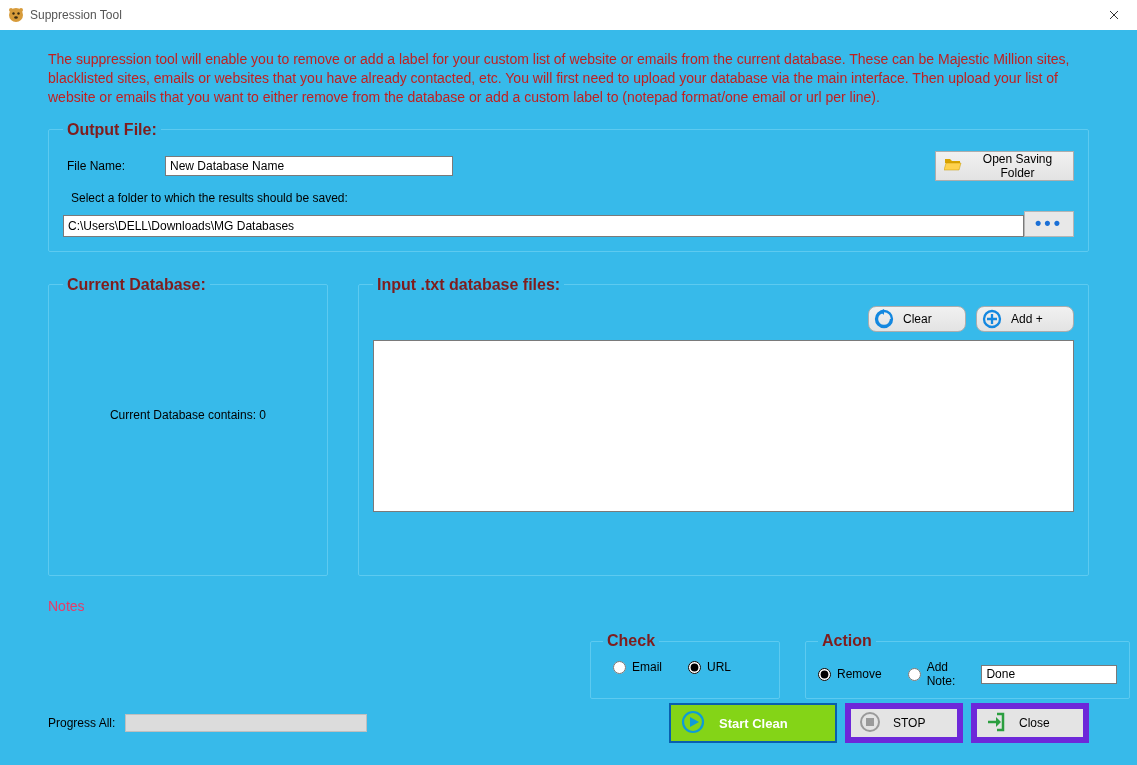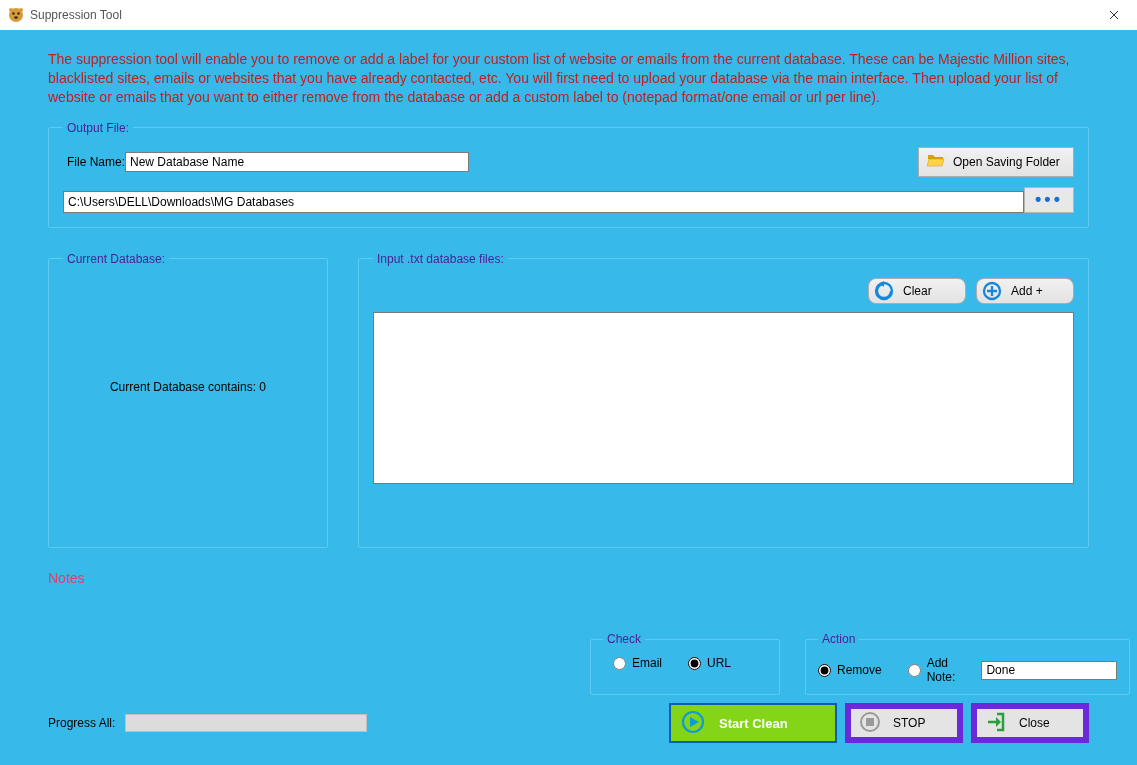--- a/index.html
+++ b/index.html
@@ -51,54 +51,55 @@
   }
   fieldset.group {
     border: 1px solid #5dcaf0;
     border-radius: 2px;
     margin: 0;
     padding: 12px 14px 14px 14px;
     background: #37baea;
   }
   fieldset.group > legend {
     padding: 0 4px;
-    font-size: 12px;
-    color: #4c1d95;
+    font-size: 16px;
+    color: #7f1d1d;
+    font-weight: bold;
   }
   .output-file .row1 {
     display: flex;
     align-items: center;
     margin-bottom: 10px;
     padding-left: 4px;
   }
   .label { color: #000; }
   .text-input {
     height: 20px;
     border: 1px solid #7a7a7a;
     padding: 1px 4px;
     font-family: inherit;
     font-size: 12px;
     background: #fff;
   }
-  .filename-input { width: 344px; }
+  .filename-input { width: 288px; margin-left: 40px; }
   .btn {
     height: 24px;
     background: linear-gradient(#f1f1f1,#e3e3e3);
     border: 1px solid #adadad;
     display: inline-flex;
     align-items: center;
     gap: 8px;
     padding: 0 10px;
     font-family: inherit;
     font-size: 12px;
     color: #000;
     cursor: pointer;
   }
   .btn-tall { height: 30px; }
-  .open-folder-btn { margin-left: auto; width: 156px; padding: 0 8px; }
+  .open-folder-btn { margin-left: auto; width: 139px; padding: 0 8px; }
   .folder-row {
     display: flex;
     align-items: flex-end;
     margin-top: 6px;
   }
   .folder-input { flex: 1; height: 22px; }
   .browse-btn {
     width: 50px; height: 26px;
     display: flex; align-items: center; justify-content: center;
     background: #e8e8e8;
@@ -238,20 +239,21 @@
         <button class="btn btn-tall open-folder-btn">
           <span class="svgicon">
             <svg width="18" height="16" viewBox="0 0 18 16">
               <path d="M1 3 h5 l2 2 h8 v2 H1 z" fill="#d9a300"></path>
               <path d="M2 7 h15 l-2 7 H0 z" fill="#ffd24d" stroke="#c79a00" stroke-width="0.5"></path>
             </svg>
           </span>
           <span>Open Saving Folder</span>
         </button>
       </div>
+      <div class="sub-label">Select a folder to which the results should be saved:</div>
       <div class="folder-row">
         <input class="text-input folder-input" type="text" value="C:\Users\DELL\Downloads\MG Databases" style="">
         <button class="browse-btn">
           <span>•••</span>
         </button>
       </div>
     </fieldset>
 
     <div class="mid-row">
       <fieldset class="group current-db">

